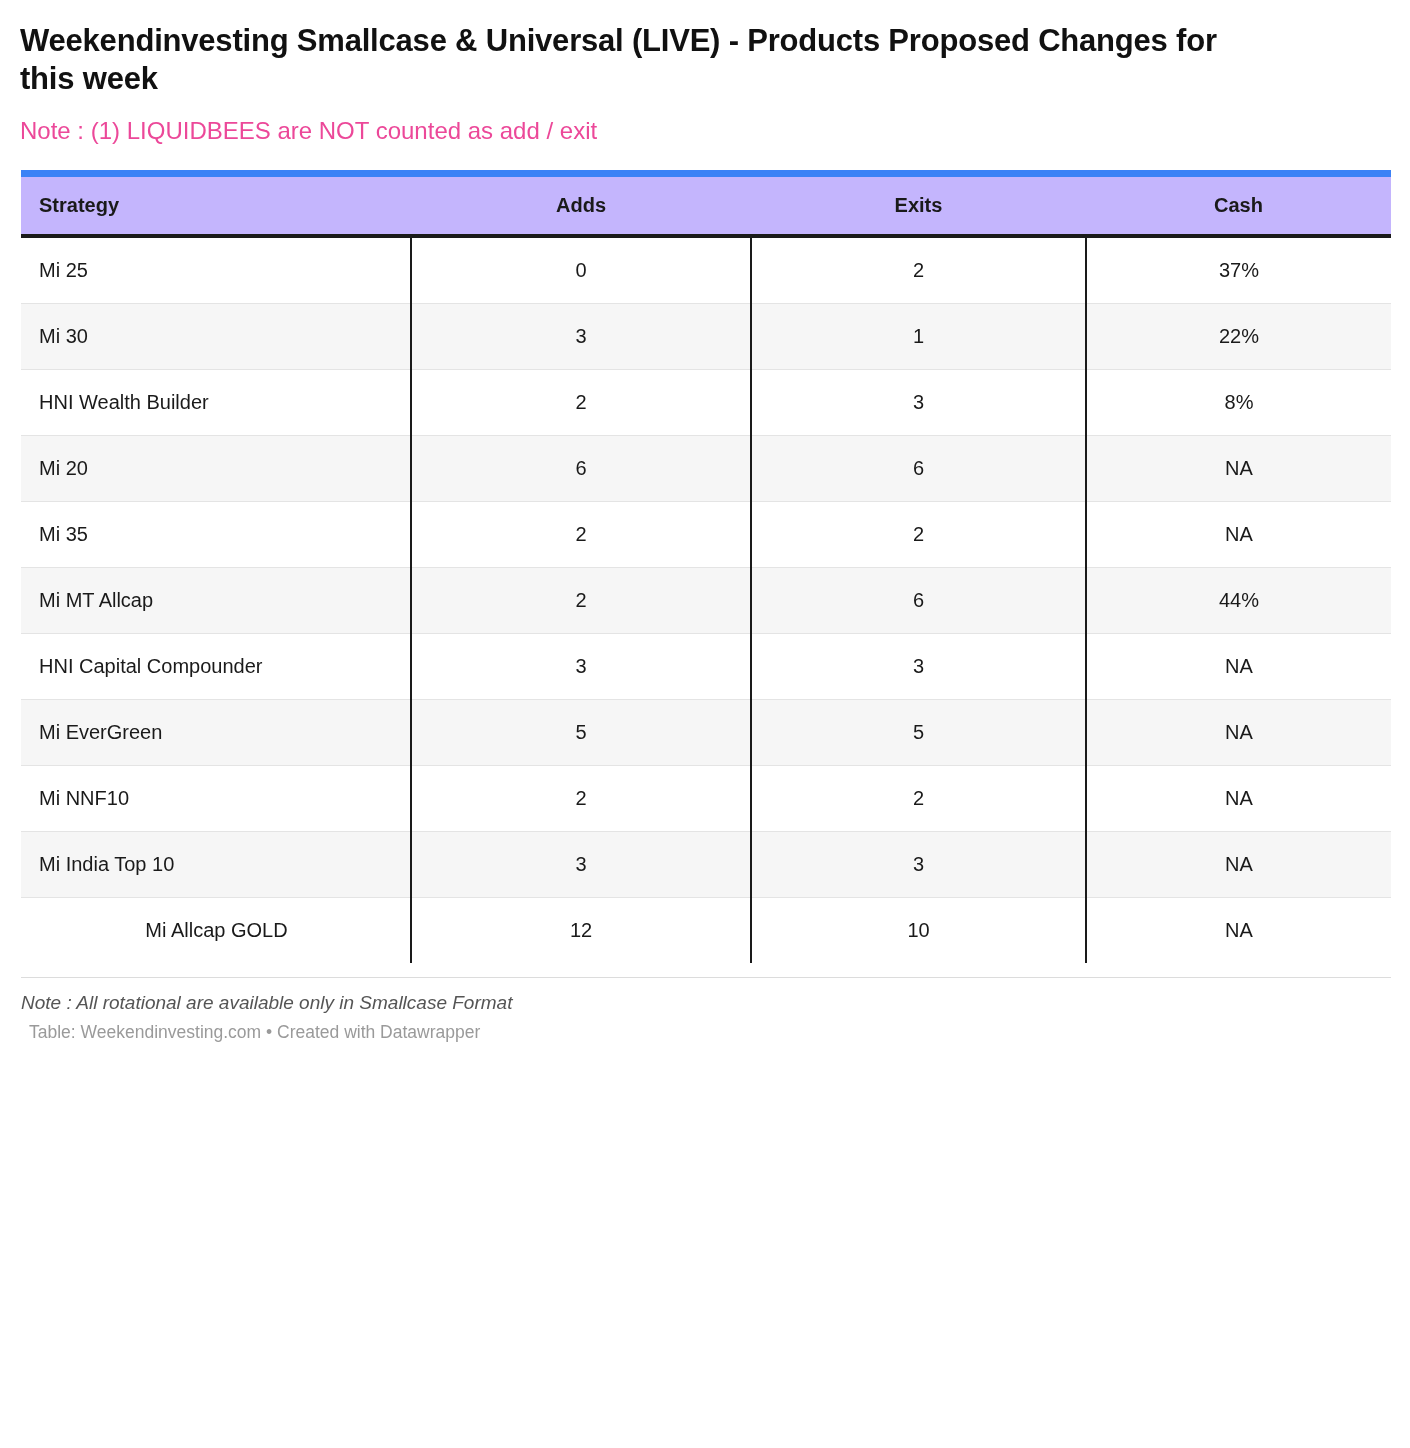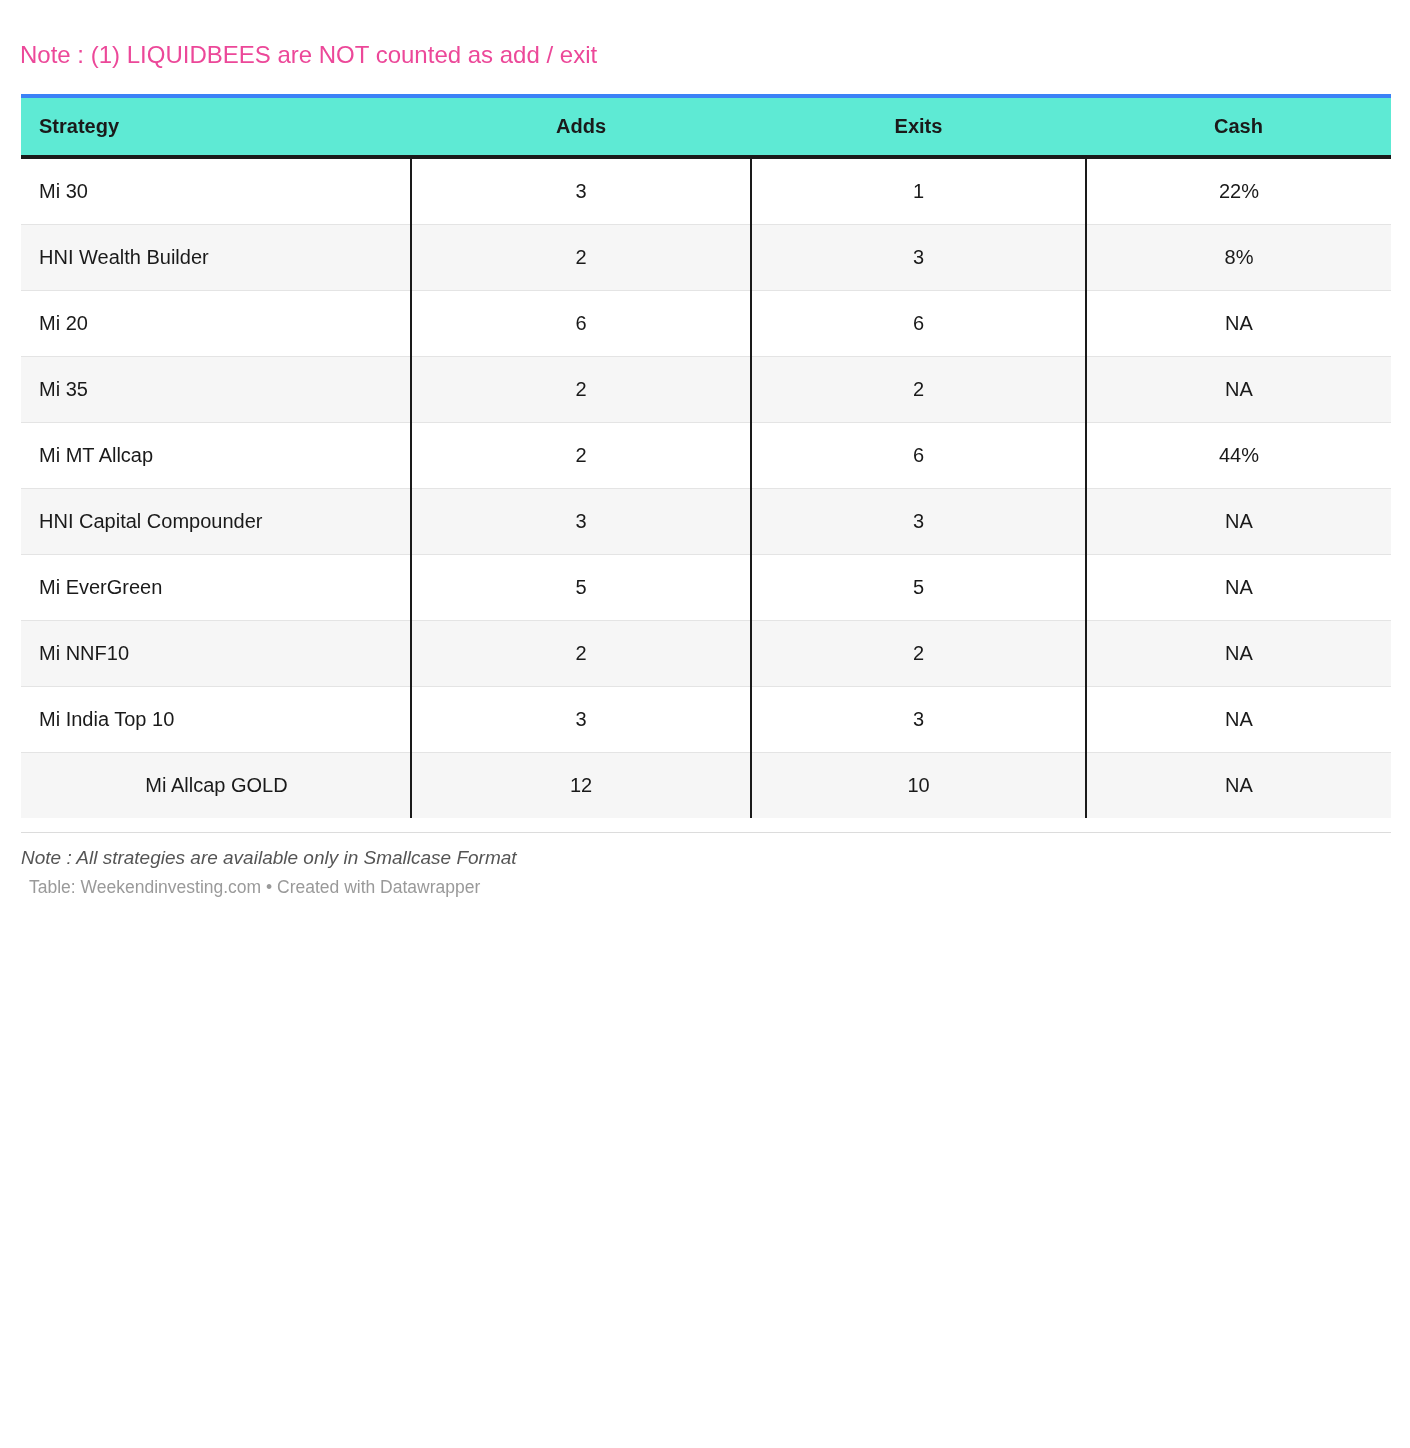--- a/index.html
+++ b/index.html
@@ -38,26 +38,26 @@
     max-width: 1350px;
   }
   .notes .nline { display: block; }
   table.data {
     width: 1370px;
     border-collapse: collapse;
     table-layout: fixed;
     margin-left: 1px;
   }
   table.data thead th {
-    background: #5eead4;
+    background: #c4b5fd;
     font-size: 20px;
     font-weight: bold;
     color: #1a1a1a;
     padding: 17px 16px;
-    border-top: 4px solid #3b82f6;
+    border-top: 7px solid #3b82f6;
     border-bottom: 4px solid #1a1a1a;
     text-align: center;
   }
   table.data thead th.col-strategy {
     text-align: left;
     padding-left: 18px;
   }
   table.data tbody td {
     font-size: 20px;
     color: #1a1a1a;
@@ -102,20 +102,21 @@
     font-size: 17.5px;
     color: #9a9a9a;
     margin: 8px;
   }
 </style>
 </head>
 <body>
 
 <div class="page">
 
+  <h1 class="title">Weekendinvesting Smallcase &amp; Universal (LIVE) - Products Proposed Changes for this week</h1>
 
   <div class="notes">
     <span class="nline">Note : (1) LIQUIDBEES are NOT counted as add / exit</span>
   </div>
 
   <table class="data">
     <colgroup>
       <col class="col-w-strategy">
       <col class="col-w-adds">
       <col class="col-w-exits">
@@ -124,20 +125,26 @@
     <thead>
       <tr>
         <th class="col-strategy">Strategy</th>
         <th>Adds</th>
         <th>Exits</th>
         <th>Cash</th>
       </tr>
     </thead>
     <tbody>
       <tr>
+        <td class="col-strategy">Mi 25</td>
+        <td class="col-adds">0</td>
+        <td class="col-exits">2</td>
+        <td class="col-cash">37%</td>
+      </tr>
+      <tr>
         <td class="col-strategy">Mi 30</td>
         <td class="col-adds">3</td>
         <td class="col-exits">1</td>
         <td class="col-cash">22%</td>
       </tr>
       <tr>
         <td class="col-strategy">HNI Wealth Builder</td>
         <td class="col-adds">2</td>
         <td class="col-exits">3</td>
         <td class="col-cash">8%</td>
@@ -187,17 +194,17 @@
       <tr>
         <td class="col-strategy">Mi Allcap GOLD</td>
         <td class="col-adds">12</td>
         <td class="col-exits">10</td>
         <td class="col-cash">NA</td>
       </tr>
     </tbody>
   </table>
 
   <div class="footer">
-    <p class="footer-note">Note : All strategies are available only in Smallcase Format</p>
+    <p class="footer-note">Note : All rotational are available only in Smallcase Format</p>
     <p class="footer-source">Table: Weekendinvesting.com • Created with Datawrapper</p>
   </div>
 
 </div>
 
 </body></html>

